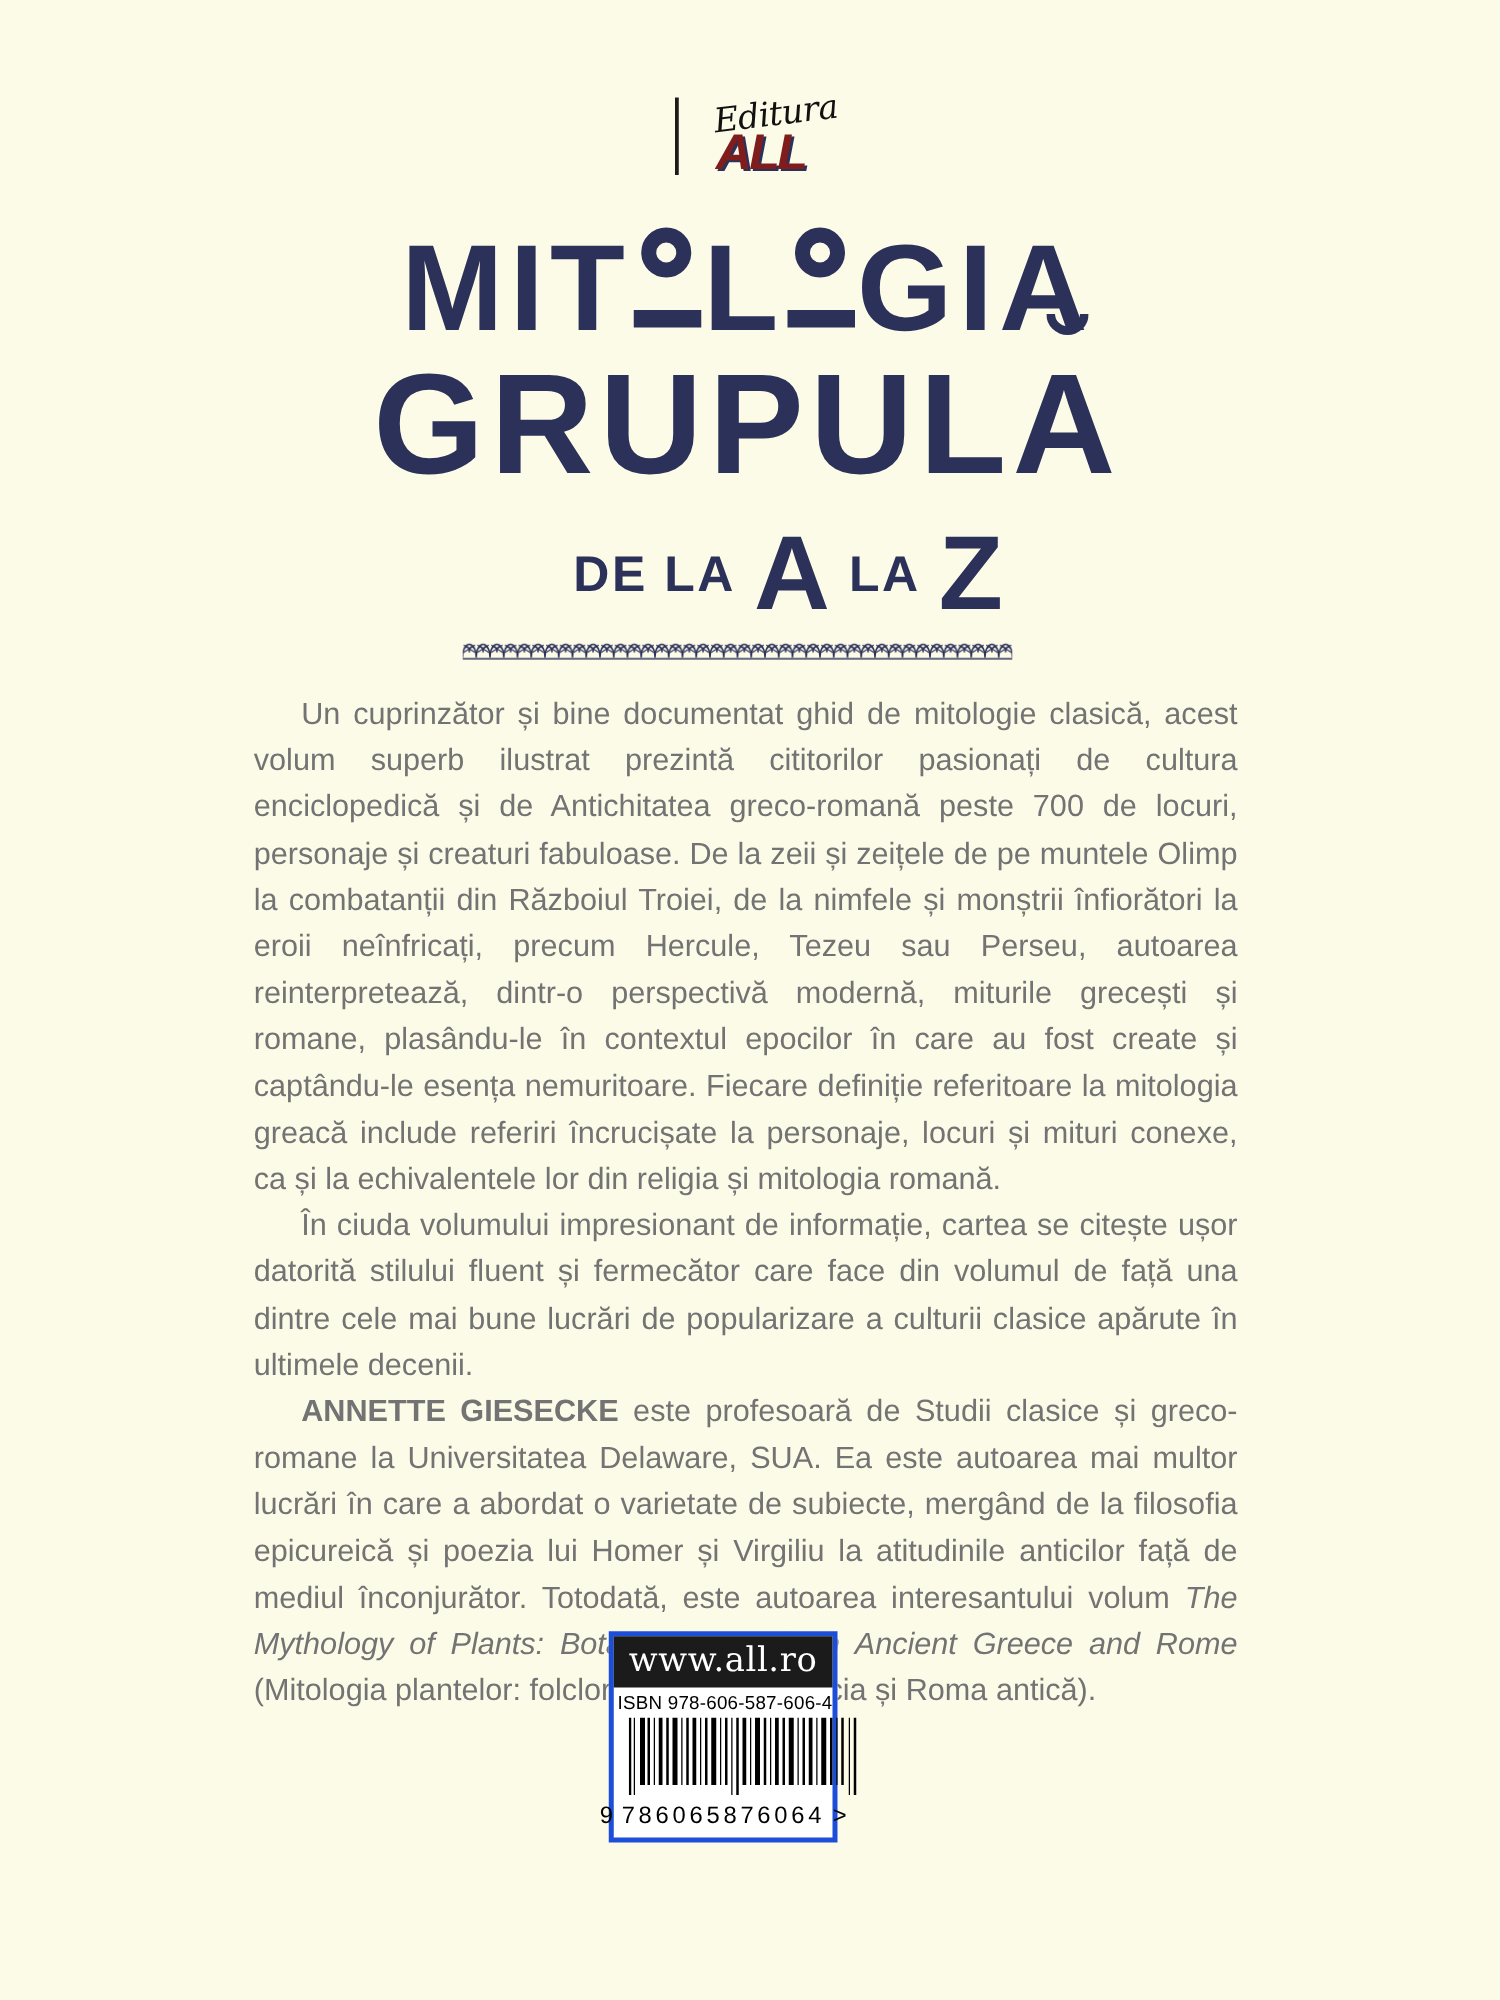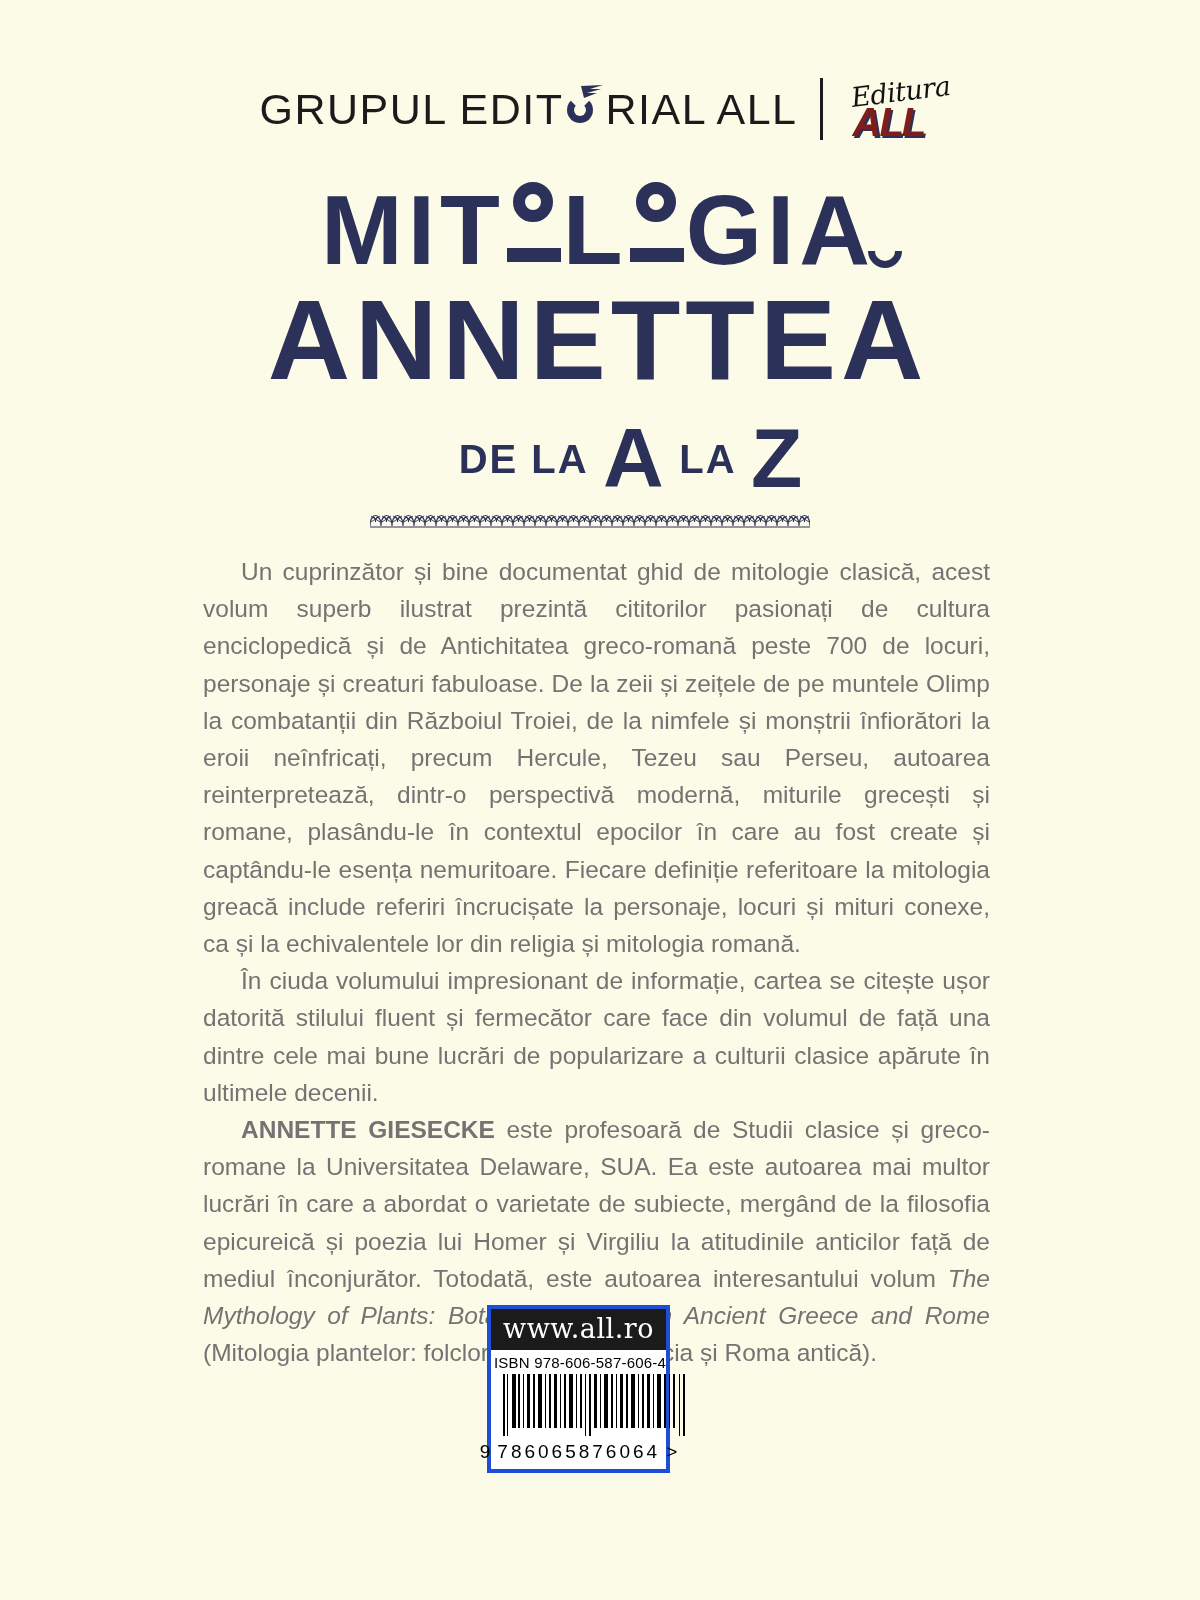--- a/index.html
+++ b/index.html
@@ -266,48 +266,38 @@
   .bc-digits span { display: inline-block; }
   .bc-d-lead { margin-right: 7px; }
   .bc-d-grp { letter-spacing: 3px; }
   .bc-d-tail { margin-left: 6px; }
 </style>
 </head>
 <body>
 
 <div class="pub-bar">
 
-  <div class="pub-name">
-    <span>GRUPUL EDIT</span>
-    <span class="oglyph">
-      <span class="ring"></span>
-      <svg class="wing" viewBox="0 0 24 16">
-        <path d="M1 2 L23 1 L10 5 L21 5 L7 9 L17 9 L4 14 Z" fill="#2B3159"></path>
-      </svg>
-    </span>
-    <span>RIAL ALL</span>
-  </div>
 
   <div class="pub-divider"></div>
 
   <div class="pub-logo">
     <span class="script">Editura</span>
     <span class="allblock">ALL</span>
   </div>
 
 </div>
 
 <div class="title-wrap">
 
   <div class="t-line1">
     <span>MIT</span><span class="smallo"><i></i><b></b></span><span>L</span><span class="smallo"><i></i><b></b></span><span>GIA</span>
   </div>
 
   <div class="t-line2">
-    <span>ANNETTE</span><span class="breve"><u></u><span>A</span></span>
+    <span>GRUPUL</span><span class="breve"><u></u><span>A</span></span>
   </div>
 
 </div>
 
 <div class="sub-wrap">
   <span class="sub-small">DE LA</span>
   <span class="sub-big">A</span>
   <span class="sub-small">LA</span>
   <span class="sub-big">Z</span>
 </div>

